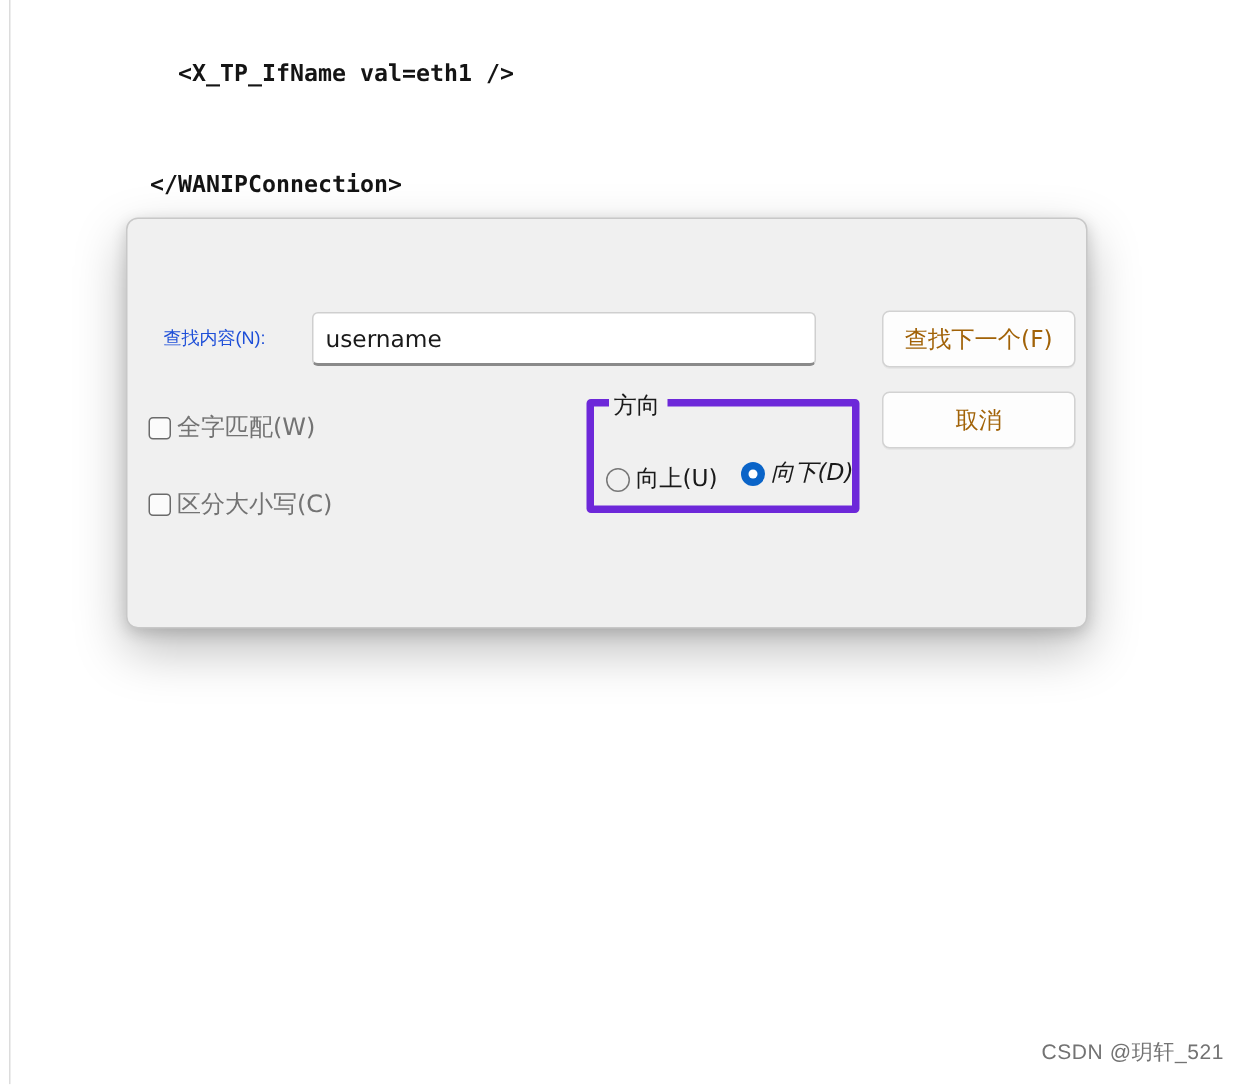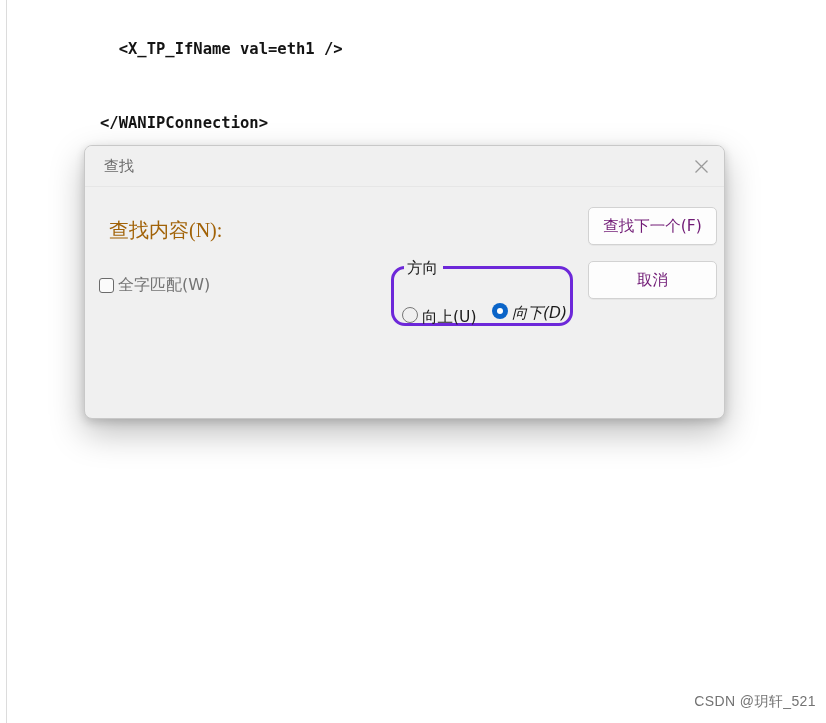--- a/index.html
+++ b/index.html
@@ -103,23 +103,23 @@
     align-items: center;
     justify-content: center;
     cursor: default;
   }
   #close-button svg { display: block; }
 
   #field-label {
     position: absolute;
     left: 24px;
     top: 213px;
-    font-size: 20px;
-    color: #a16207;
-    font-family: Liberation Serif, serif;
+    font-size: 12px;
+    color: #1d4ed8;
+    font-family: Liberation Sans, sans-serif;
   }
   #find-input {
     position: absolute;
     left: 123px;
     top: 62px;
     width: 336px;
     height: 36px;
     background: #ffffff;
     border: 1px solid #cfcfcf;
     border-bottom: 2px solid #8a8a8a;
@@ -135,21 +135,21 @@
   .dlg-button {
     position: absolute;
     width: 129px;
     height: 38px;
     background: #fdfdfd;
     border: 1px solid #d2d2d2;
     border-radius: 5px;
     box-sizing: border-box;
     font-size: 15.5px;
     font-family: "DejaVu Sans", "Liberation Sans", sans-serif;
-    color: #701a75;
+    color: #a16207;
     cursor: default;
     box-shadow: 0 1px 0 rgba(0,0,0,0.04);
   }
   #btn-find-next { left: 503px; top: 61px; }
   #btn-cancel    { left: 503px; top: 115px; }
 
   .checkbox-row {
     position: absolute;
     display: flex;
     align-items: center;
@@ -173,39 +173,40 @@
     font-family: "DejaVu Sans", "Liberation Sans", sans-serif;
     white-space: nowrap;
   }
 
   
   #direction-group {
     position: absolute;
     left: 306px;
     top: 120px;
     width: 182px;
-    height: 60px;
-    border: 3px solid #6d28d9;
-    border-radius: 14px;
+    height: 76px;
+    border: 5px solid #6d28d9;
+    border-radius: 3px;
     box-sizing: border-box;
   }
   #direction-legend {
     position: absolute;
     left: 10px;
     top: -11px;
     background: #f0f0f0;
     padding: 0 5px 0 3px;
     font-size: 15.5px;
     color: #1a1a1a;
     font-family: "DejaVu Sans", "Liberation Sans", sans-serif;
     white-space: nowrap;
   }
   .radio-row {
     position: absolute;
     display: flex;
+    align-items: center;
     cursor: default;
   }
   #radio-up   { left: 8px; top: 38px; }
   #radio-down { left: 98px; top: 34px; font-style: italic; }
   .rb-outer {
     width: 16px;
     height: 16px;
     border-radius: 50%;
     border: 1.5px solid #777777;
     background: transparent;
@@ -267,40 +268,37 @@
     
     
     
   </div>
 
   <div id="watermark">CSDN @玥轩_521</div>
 </div>
 
 <div id="find-dialog">
 
-  <div id="title-bar">
-    <div id="dialog-title">查找</div>
-    <div id="close-button">
-      <svg width="17" height="17" viewBox="0 0 17 17">
-        <path d="M2.5 2.5 L14.5 14.5 M14.5 2.5 L2.5 14.5" stroke="#9a9a9a" stroke-width="1.3" fill="none"></path>
-      </svg>
-    </div>
-  </div>
 
   <div id="field-label" style="left:24px; top:71px;">查找内容(N):</div>
 
+  <input id="find-input" type="text" value="username" style="">
 
   <button class="dlg-button" id="btn-find-next">查找下一个(F)</button>
   <button class="dlg-button" id="btn-cancel">取消</button>
 
   <div class="checkbox-row" id="chk-whole-word">
     <span class="cb-box"></span>
     <span class="cb-label">全字匹配(W)</span>
   </div>
 
+  <div class="checkbox-row" id="chk-match-case">
+    <span class="cb-box"></span>
+    <span class="cb-label">区分大小写(C)</span>
+  </div>
 
   <div id="direction-group">
     <div id="direction-legend">方向</div>
 
     <div class="radio-row" id="radio-up">
       <span class="rb-outer"></span>
       <span class="rb-label">向上(U)</span>
     </div>
 
     <div class="radio-row" id="radio-down">

